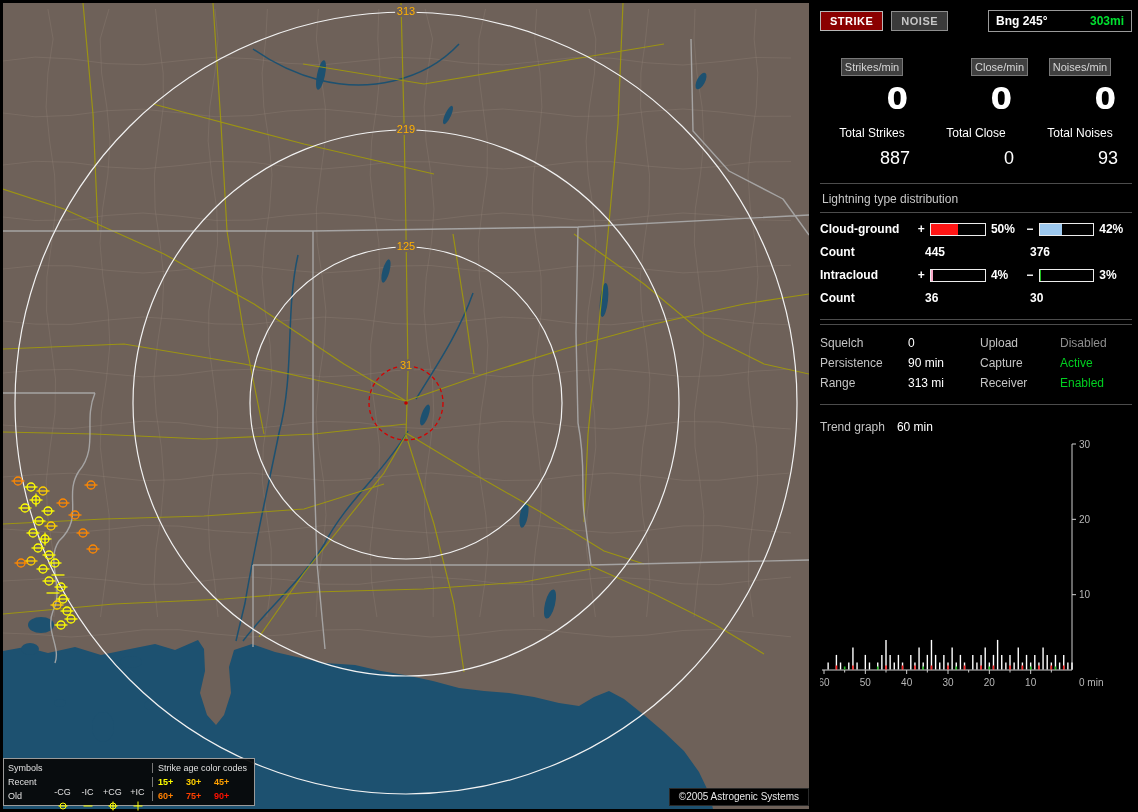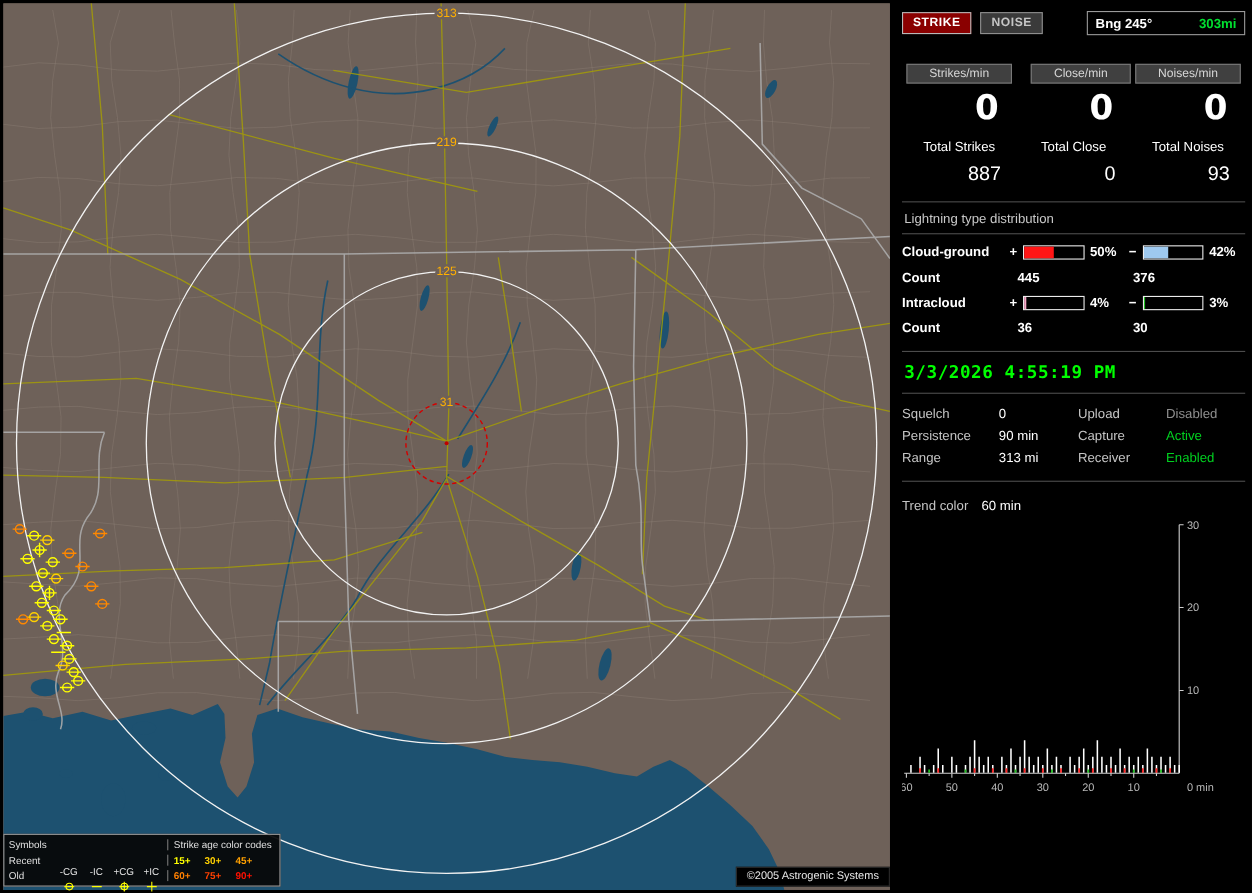--- a/index.html
+++ b/index.html
@@ -30,21 +30,21 @@
   .btn{font-family:inherit;font-size:11px;font-weight:bold;padding:3px 9px;letter-spacing:.5px;cursor:default;}
   .btn-strike{background:#8a0000;color:#fff;border:1px solid #b8b8b8;}
   .btn-noise{background:#3a3a3a;color:#c6c6c6;border:1px solid #8e8e8e;}
   .bng-box{margin-left:auto;display:flex;justify-content:space-between;align-items:center;
            border:1px solid #9a9a9a;padding:3px 7px;width:128px;background:#000;}
   .bng-label{color:#fff;font-weight:bold;}
   .bng-value{color:#00e030;font-weight:bold;}
 
   .counter-grid{display:grid;grid-template-columns:1fr 1fr 1fr;margin-top:26px;}
   .chip{justify-self:center;background:#404040;color:#d6d6d6;border:1px solid #787878;
-        font-size:11px;padding:2px 20px;white-space:nowrap;}
+        font-size:11px;padding:2px 3px;white-space:nowrap;}
   .big-zero{text-align:right;padding-right:16px;font-size:31px;font-weight:bold;margin-top:4px;
             font-family:"DejaVu Sans",sans-serif;}
   .total-label{text-align:center;margin-top:10px;}
   .total-value{text-align:right;padding-right:14px;margin-top:8px;font-size:18px;}
 
   .sep{border-top:1px solid #4c4c4c;margin-top:14px;}
   .section-title{color:#c8c8c8;margin:8px 0 6px 2px;}
 
   .dist-row{display:flex;align-items:center;margin-top:9px;}
   .dist-name{width:96px;font-weight:bold;}
@@ -375,21 +375,20 @@
       </span>
     <span class="dist-pct">3%</span>
   </div>
   <div class="count-row">
     <span class="count-label">Count</span>
     <span class="count-v1">36</span>
     <span>30</span>
   </div>
 
   <div class="sep"></div>
-  <div class="clock">3/3/2026 4:55:19 PM</div>
   <div class="sep" style="margin-top:4px"></div>
 
   <div class="status-grid">
     <span class="lbl">Squelch</span>
     <span class="val">0</span>
     <span class="lbl">Upload</span>
     <span class="val dim">Disabled</span>
 
     <span class="lbl">Persistence</span>
     <span class="val">90 min</span>
@@ -399,21 +398,21 @@
     <span class="lbl">Range</span>
     <span class="val">313 mi</span>
     <span class="lbl">Receiver</span>
     <span class="val ok">Enabled</span>
   </div>
 
   <div class="sep"></div>
 
 
   <div class="trend-label-row">
-    <span class="lbl">Trend color</span>
+    <span class="lbl">Trend graph</span>
     <span class="val">60 min</span>
   </div>
 
   <svg id="trend-svg" width="310" height="254">
       <line x1="252" y1="4" x2="252" y2="230" stroke="#cfcfcf"></line>
       <line x1="2" y1="230" x2="252" y2="230" stroke="#cfcfcf"></line>
       <line x1="252" y1="154.66666666666669" x2="256" y2="154.66666666666669" stroke="#cfcfcf"></line>
       <text x="259" y="158.16666666666669" fill="#b8b8b8" font-size="10" font-family="Liberation Sans,sans-serif">10</text>
       <line x1="252" y1="79.33333333333334" x2="256" y2="79.33333333333334" stroke="#cfcfcf"></line>
       <text x="259" y="82.83333333333334" fill="#b8b8b8" font-size="10" font-family="Liberation Sans,sans-serif">20</text>

